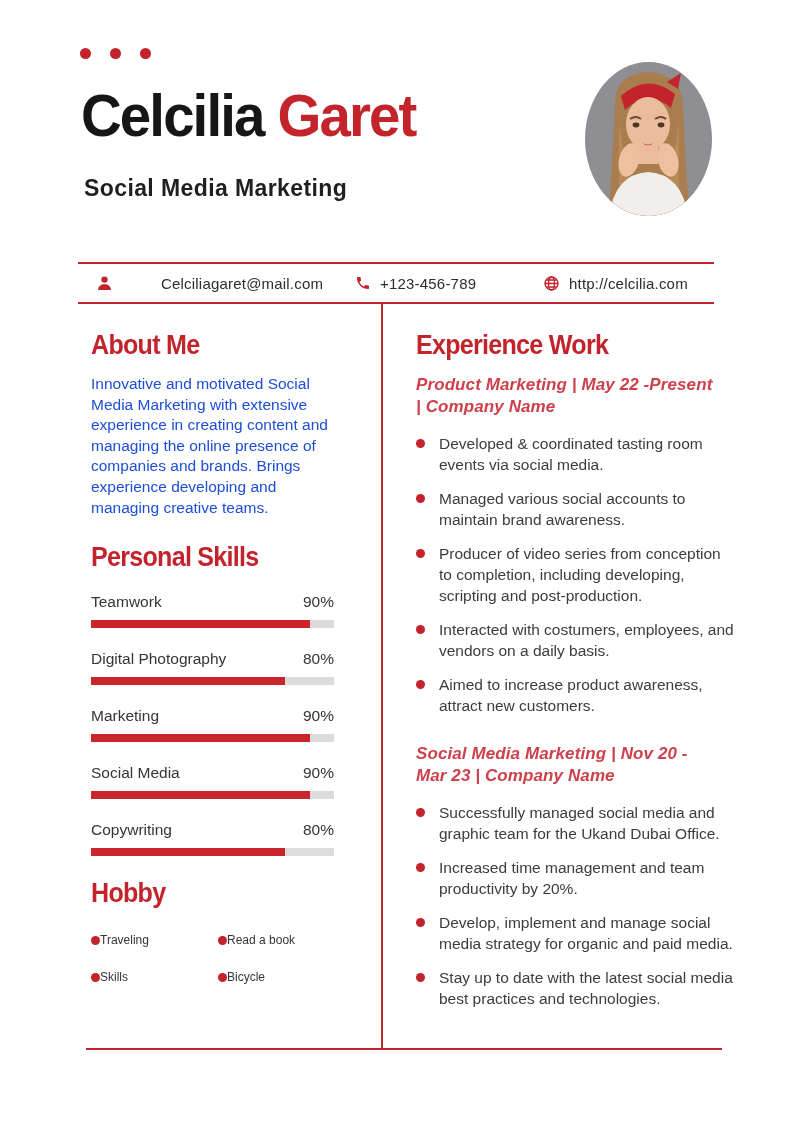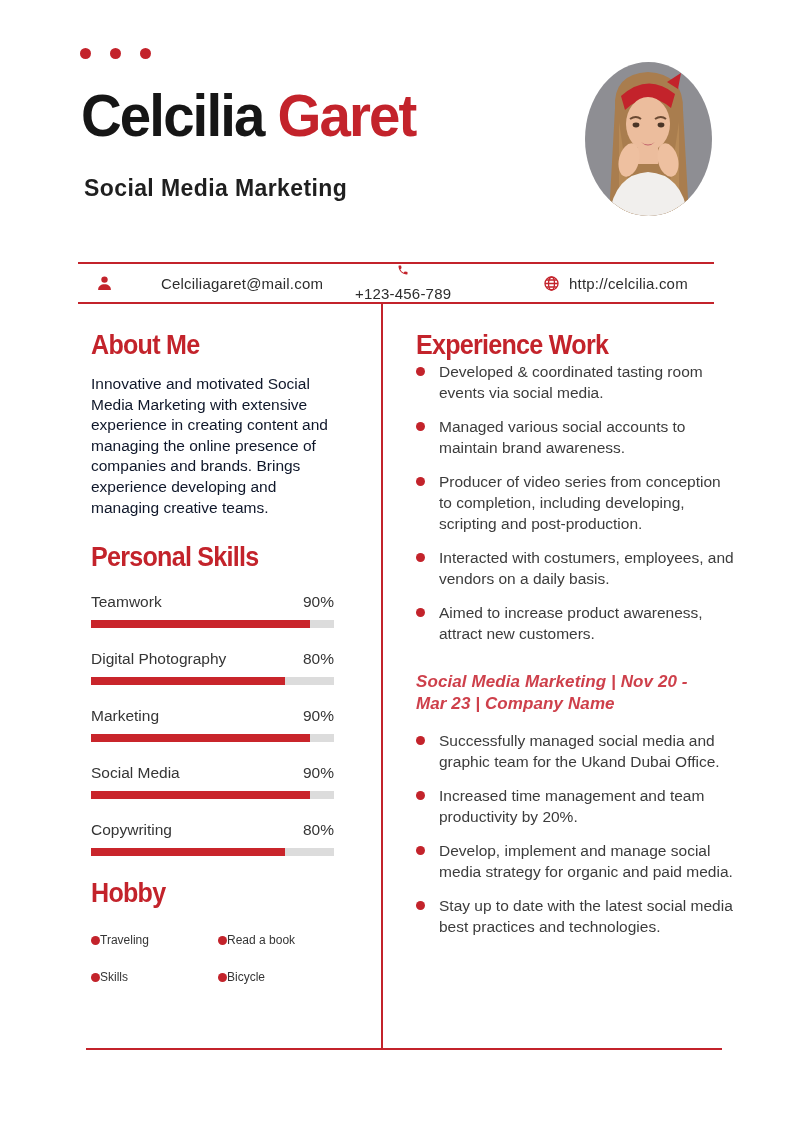--- a/index.html
+++ b/index.html
@@ -17,35 +17,35 @@
   .name .last{color:#c3232b;margin-left:15px;}
   .subtitle{position:absolute;left:84px;top:175px;font-size:23px;color:#1f1f1f;letter-spacing:.4px;font-weight:bold;}
   
   .photo{position:absolute;left:585px;top:62px;width:127px;height:154px;}
   
   .contact{position:absolute;left:78px;top:262px;width:636px;height:38px;
            border-top:2.5px solid #c3232b;border-bottom:2.5px solid #c3232b;}
   .contact-item{position:absolute;top:0;height:38px;display:flex;align-items:center;gap:9px;
                 font-size:15px;color:#2d2d2d;letter-spacing:.2px;}
   .ci-email{left:18px;gap:48px;}
-  .ci-phone{left:277px;flex-direction:column;}
+  .ci-phone{left:277px;}
   .ci-web{left:465px;}
   .contact-item svg{display:block;}
   
   .main{position:absolute;left:86px;top:302px;width:636px;height:746px;
         border-bottom:2.5px solid #c3232b;display:flex;}
   .col-left{width:276px;box-sizing:border-box;padding-left:5px;}
   .col-right{flex:1;border-left:2px solid #c3232b;box-sizing:border-box;padding-left:33px;margin-left:40px;}
   .section-title{font-size:27px;font-weight:700;color:#c3232b;letter-spacing:-.8px;
                  margin:0;transform:scaleX(.93);transform-origin:left top;white-space:nowrap;}
   .mt-about{margin-top:28px;}
   .mt-skills{margin-top:24px;}
   .mt-hobby{margin-top:16px;}
   .mt-exp{margin-top:28px;}
-  .about-text{width:242px;margin:13px 0 0;font-size:15.5px;line-height:20.6px;color:#0f172a;}
+  .about-text{width:242px;margin:13px 0 0;font-size:15.5px;line-height:20.6px;color:#1d4ed8;}
   
   .skills{margin-top:20px;width:243px;}
   .skill{margin-bottom:22px;}
   .skill-row{display:flex;justify-content:space-between;align-items:baseline;
              font-size:15.5px;color:#353535;}
   .skill-track{margin-top:9px;height:8px;background:#dcdcdc;}
   .skill-fill{height:100%;background:#c9252b;}
   
   .hobby-grid{margin-top:24px;width:250px;display:grid;grid-template-columns:127px 1fr;
               row-gap:23px;}
@@ -208,20 +208,21 @@
           <div class="hobby-item">
             <span class="hobby-dot"></span>
             <span>Bicycle</span>
           </div>
         </div>
     </div>
 
     <div class="col-right">
       <h2 class="section-title mt-exp">Experience Work</h2>
 
+      <div class="job-heading">Product Marketing | May 22 -Present | Company Name</div>
       <ul class="bullets">
 
           <li>
             <span class="bullet-dot"></span>
             <span>Developed &amp; coordinated tasting room events via social media.</span>
           </li>
 
           <li>
             <span class="bullet-dot"></span>
             <span>Managed various social accounts to maintain brand awareness.</span>

